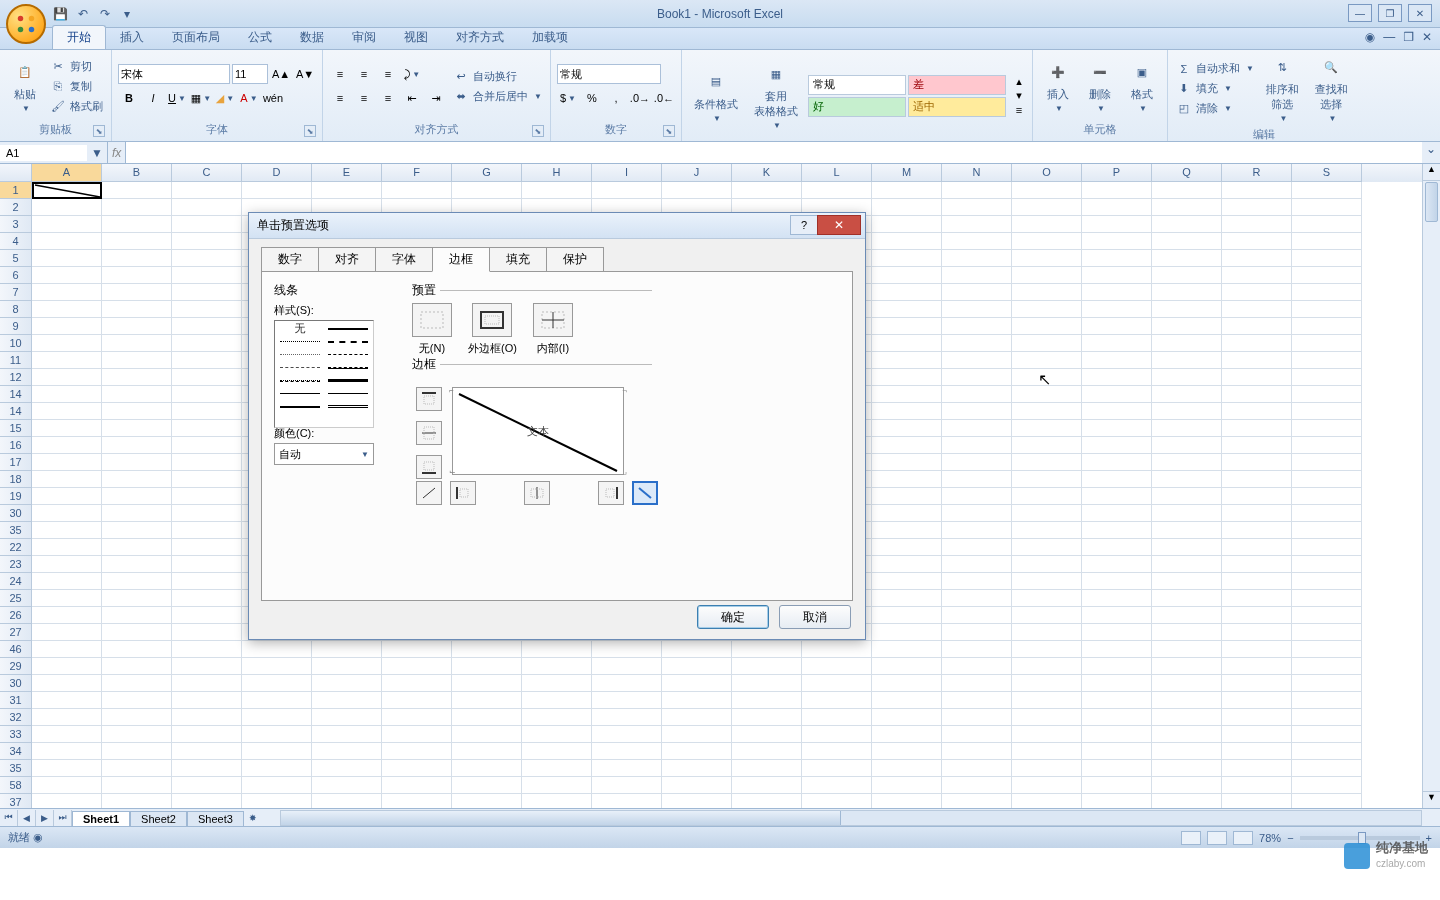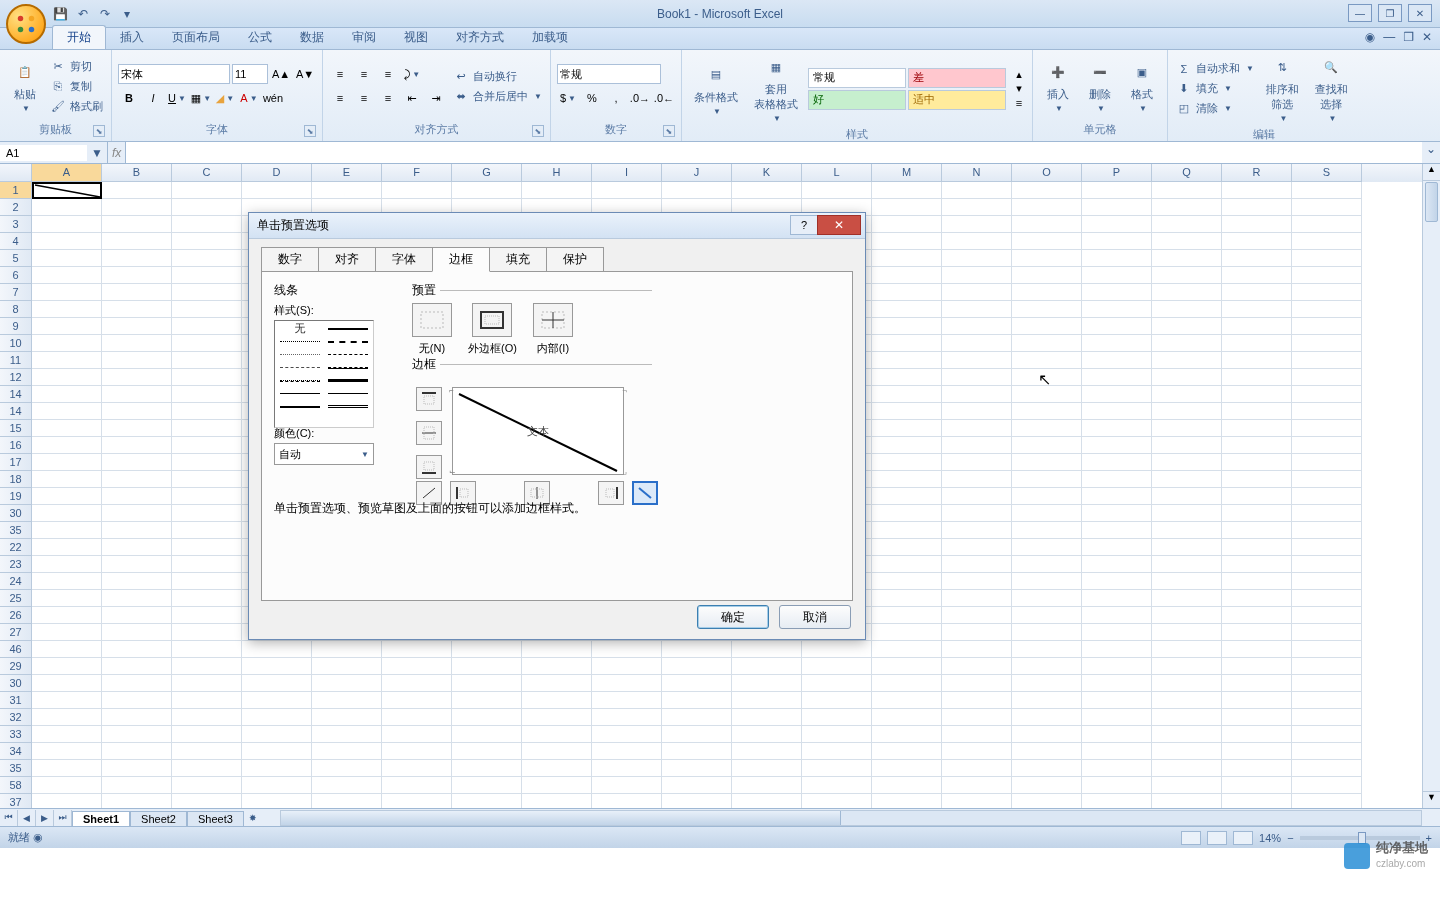--- a/index.html
+++ b/index.html
@@ -299,21 +299,20 @@
           <div class="style-cell style-good">好</div>
           <div class="style-cell style-neutral">适中</div>
         </div>
       </div>
       <div style="display:flex;flex-direction:column;gap:1px;margin-left:2px">
         <span class="btn-sq" style="height:13px;width:14px">▴</span>
         <span class="btn-sq" style="height:13px;width:14px">▾</span>
         <span class="btn-sq" style="height:13px;width:14px">≡</span>
       </div>
     </div>
-    <div class="group-label"><span>样式</span></div>
   </div>
 
   <div class="group">
     <div class="group-body">
       <div class="big-btn">
           <span class="icon">➕</span>
           <span>插入</span>
           <span class="dropdown-arrow">▼</span>
         </div>
       <div class="big-btn">
@@ -1174,21 +1173,21 @@
       <div class="thumb"></div>
     </div>
 </div>
 
 <div class="status-bar">
   <div><span>就绪</span> <span>◉</span></div>
   <div class="status-right">
     <div class="view-btn"></div>
     <div class="view-btn"></div>
     <div class="view-btn"></div>
-    <span>14%</span>
+    <span>78%</span>
     <span>−</span>
     <div class="zoom-slider">
         <div class="handle"></div>
       </div>
     <span>+</span>
   </div>
 </div>
 
 <div class="dialog">
   <div class="dlg-title">
@@ -1359,21 +1358,20 @@
                 </svg>
               </div>
             <div class="bb active">
                 <svg width="18" height="16">
                   <line x1="3" y1="3" x2="15" y2="13" stroke="#2a6fc9" stroke-width="2"></line>
                 </svg>
               </div>
           </div>
         </div>
       </div>
-      <div class="hint-text">单击预置选项、预览草图及上面的按钮可以添加边框样式。</div>
     </div>
     <div class="dlg-buttons">
       <button class="dlg-btn primary">确定</button>
       <button class="dlg-btn">取消</button>
     </div>
   </div>
 </div>
 
 <div class="cursor">↖</div>
 

